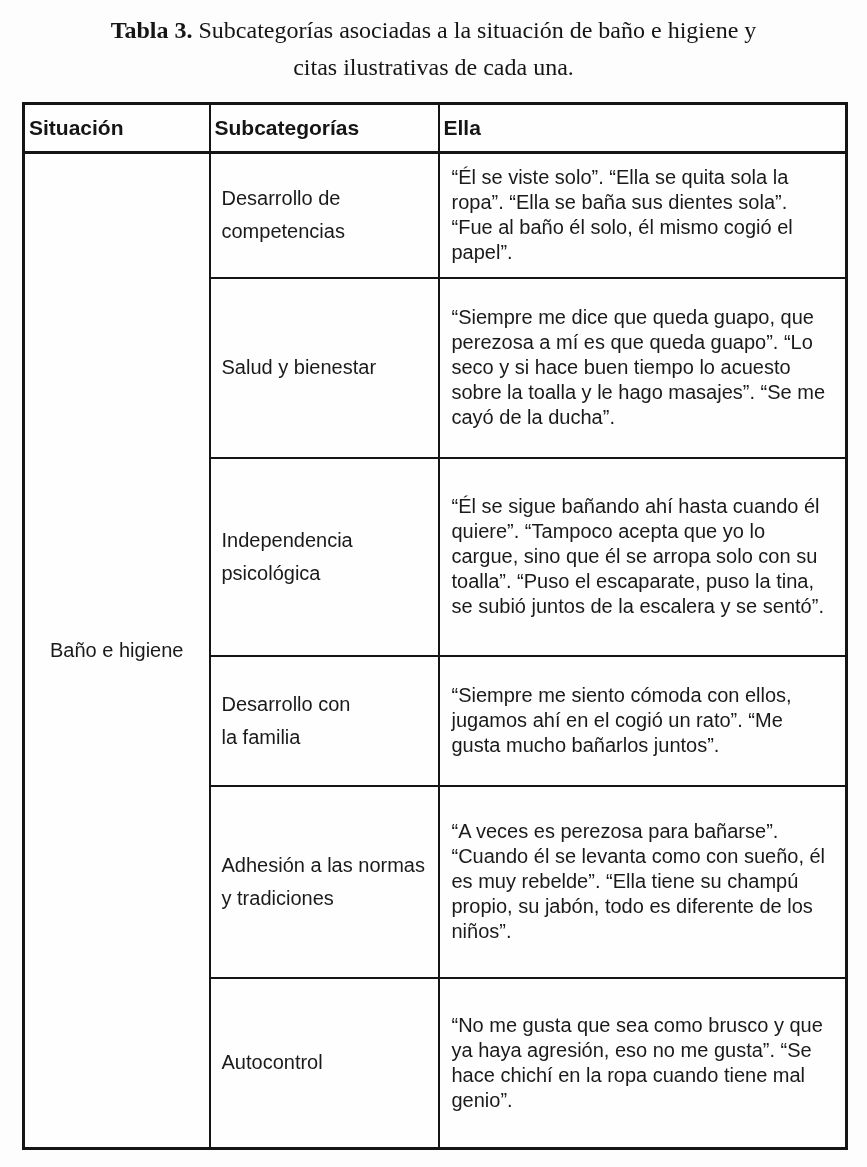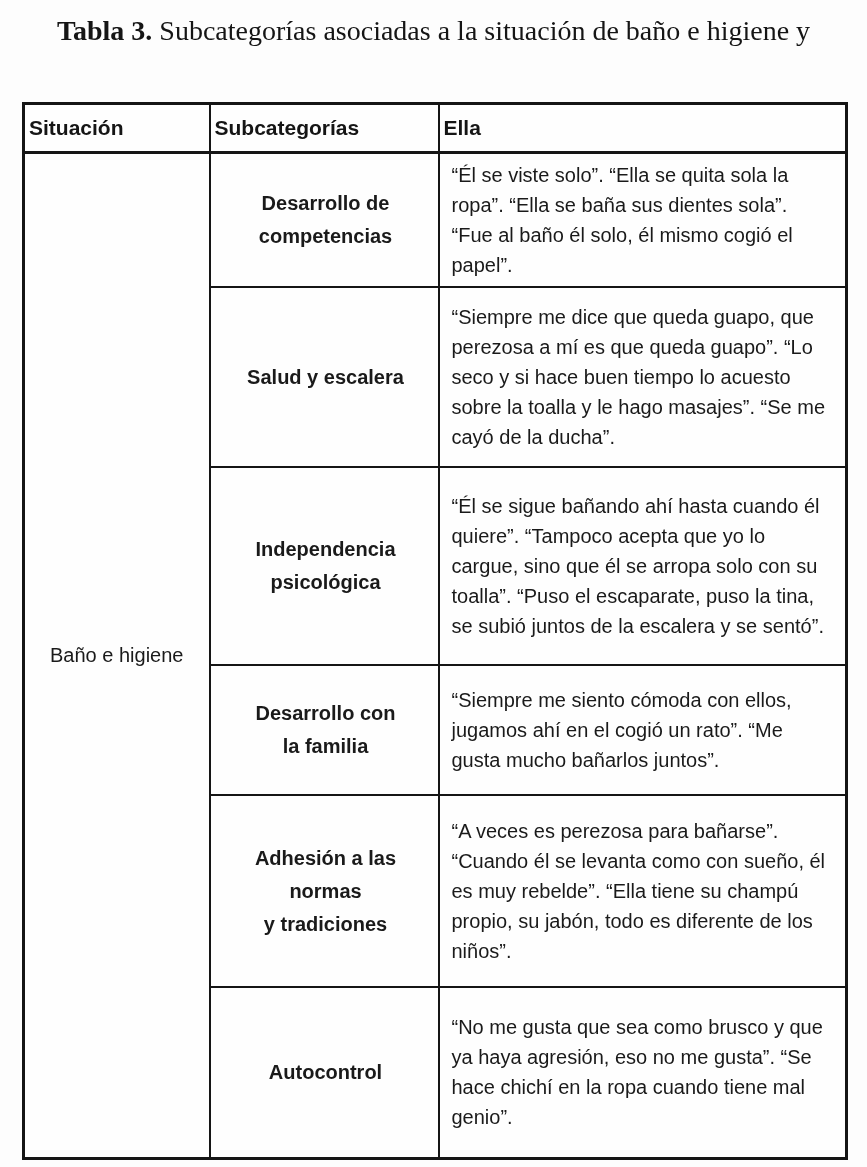--- a/index.html
+++ b/index.html
@@ -18,21 +18,21 @@
   }
 
   
   .caption {
     position: absolute;
     top: 12px;
     left: 0;
     width: 100%;
     text-align: center;
     font-family: "Liberation Serif", serif;
-    font-size: 28px;
+    font-size: 24px;
     line-height: 37px;
     color: #151515;
   }
   .caption b { font-weight: bold; }
 
   
   table.subcats {
     position: absolute;
     left: 22px;
     top: 102px;
@@ -62,43 +62,43 @@
     color: #1a1a1a;
   }
   td.situation {
     text-align: center;
     padding: 0 8px;
   }
   td.subcategory {
     padding: 6px 8px 6px 11px;
     line-height: 33px;
     white-space: pre-line;
-    text-align: center;
-    font-weight: bold;
+    text-align: left;
   }
   td.quotes {
     padding: 6px 16px 6px 12px;
-    line-height: 30px;
+    line-height: 25px;
     text-align: left;
   }
   
   tr.r0 { height: 125px; }
   tr.r1 { height: 180px; }
   tr.r2 { height: 198px; }
   tr.r3 { height: 130px; }
   tr.r4 { height: 192px; }
   tr.r5 { height: 171px; }
 </style>
 </head>
 <body>
 
 <div class="page">
 
   <div class="caption">
     <div><b>Tabla 3.</b><span> Subcategorías asociadas a la situación de baño e higiene y</span></div>
+    <div>citas ilustrativas de cada una.</div>
   </div>
 
   <table class="subcats">
     <colgroup>
       <col style="width:186px">
       <col style="width:229px">
       <col style="width:408px">
     </colgroup>
     <thead>
       <tr>
@@ -108,21 +108,21 @@
       </tr>
     </thead>
     <tbody>
       <tr class="r0">
         <td class="situation" rowspan="6">Baño e higiene</td>
         <td class="subcategory">Desarrollo de
 competencias</td>
         <td class="quotes">“Él se viste solo”. “Ella se quita sola la ropa”. “Ella se baña sus dientes sola”. “Fue al baño él solo, él mismo cogió el papel”.</td>
       </tr>
       <tr class="r1">
-        <td class="subcategory">Salud y escalera</td>
+        <td class="subcategory">Salud y bienestar</td>
         <td class="quotes">“Siempre me dice que queda guapo, que perezosa a mí es que queda guapo”. “Lo seco y si hace buen tiempo lo acuesto sobre la toalla y le hago masajes”. “Se me cayó de la ducha”.</td>
       </tr>
       <tr class="r2">
         <td class="subcategory">Independencia
 psicológica</td>
         <td class="quotes">“Él se sigue bañando ahí hasta cuando él quiere”. “Tampoco acepta que yo lo cargue, sino que él se arropa solo con su toalla”. “Puso el escaparate, puso la tina, se subió juntos de la escalera y se sentó”.</td>
       </tr>
       <tr class="r3">
         <td class="subcategory">Desarrollo con
 la familia</td>

